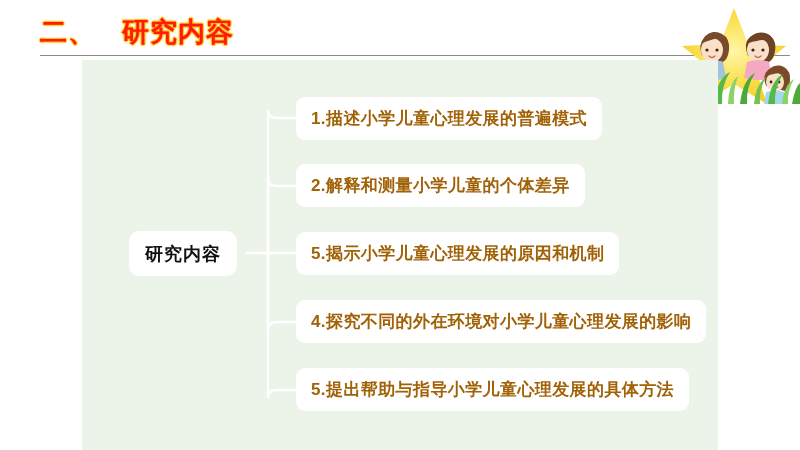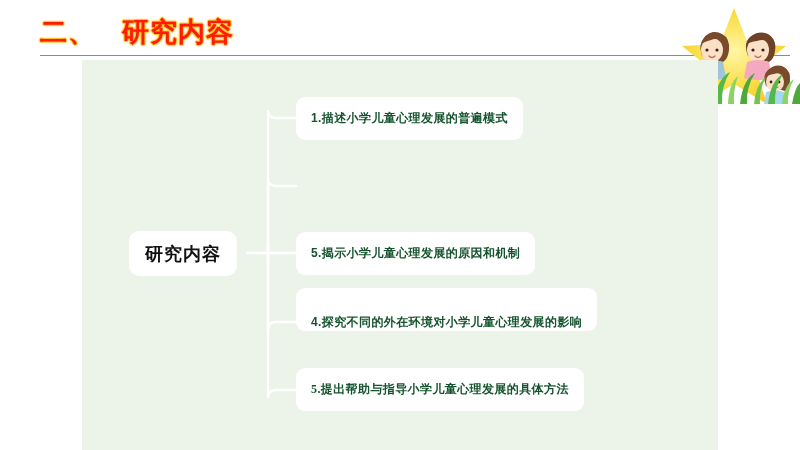--- a/index.html
+++ b/index.html
@@ -61,28 +61,28 @@
     border-radius:10px;
   }
   .root-label{
     font-size:18px;font-weight:bold;color:#111111;
     letter-spacing:1px;
   }
   .leaf-node{
     left:296px;height:43px;padding:0 15px;
   }
   .leaf-label{
-    font-size:12px;font-weight:bold;color:#14532d;
+    font-size:17px;font-weight:bold;color:#a16207;
     letter-spacing:0.4px;white-space:nowrap;
   }
   #leaf-0{top:97px;}
   #leaf-1{top:164px;}
   #leaf-2{top:232px;}
-  #leaf-3{top:288px;align-items:flex-end;}
-  #leaf-4{top:368px;font-family:Liberation Serif, serif;}
+  #leaf-3{top:300px;}
+  #leaf-4{top:368px;}
 </style>
 </head>
 <body>
 
 <div class="slide">
 
   <div class="title-row">
     <span class="title-num">二、</span>
     <span class="title-text">研究内容</span>
   </div>
@@ -174,20 +174,23 @@
     </g>
   </svg>
 
   <div class="node root-node">
     <span class="root-label">研究内容</span>
   </div>
 
   <div class="node leaf-node" id="leaf-0">
     <span class="leaf-label">1.描述小学儿童心理发展的普遍模式</span>
   </div>
+  <div class="node leaf-node" id="leaf-1">
+    <span class="leaf-label">2.解释和测量小学儿童的个体差异</span>
+  </div>
   <div class="node leaf-node" id="leaf-2">
     <span class="leaf-label">5.揭示小学儿童心理发展的原因和机制</span>
   </div>
   <div class="node leaf-node" id="leaf-3">
     <span class="leaf-label">4.探究不同的外在环境对小学儿童心理发展的影响</span>
   </div>
   <div class="node leaf-node" id="leaf-4">
     <span class="leaf-label">5.提出帮助与指导小学儿童心理发展的具体方法</span>
   </div>
 

